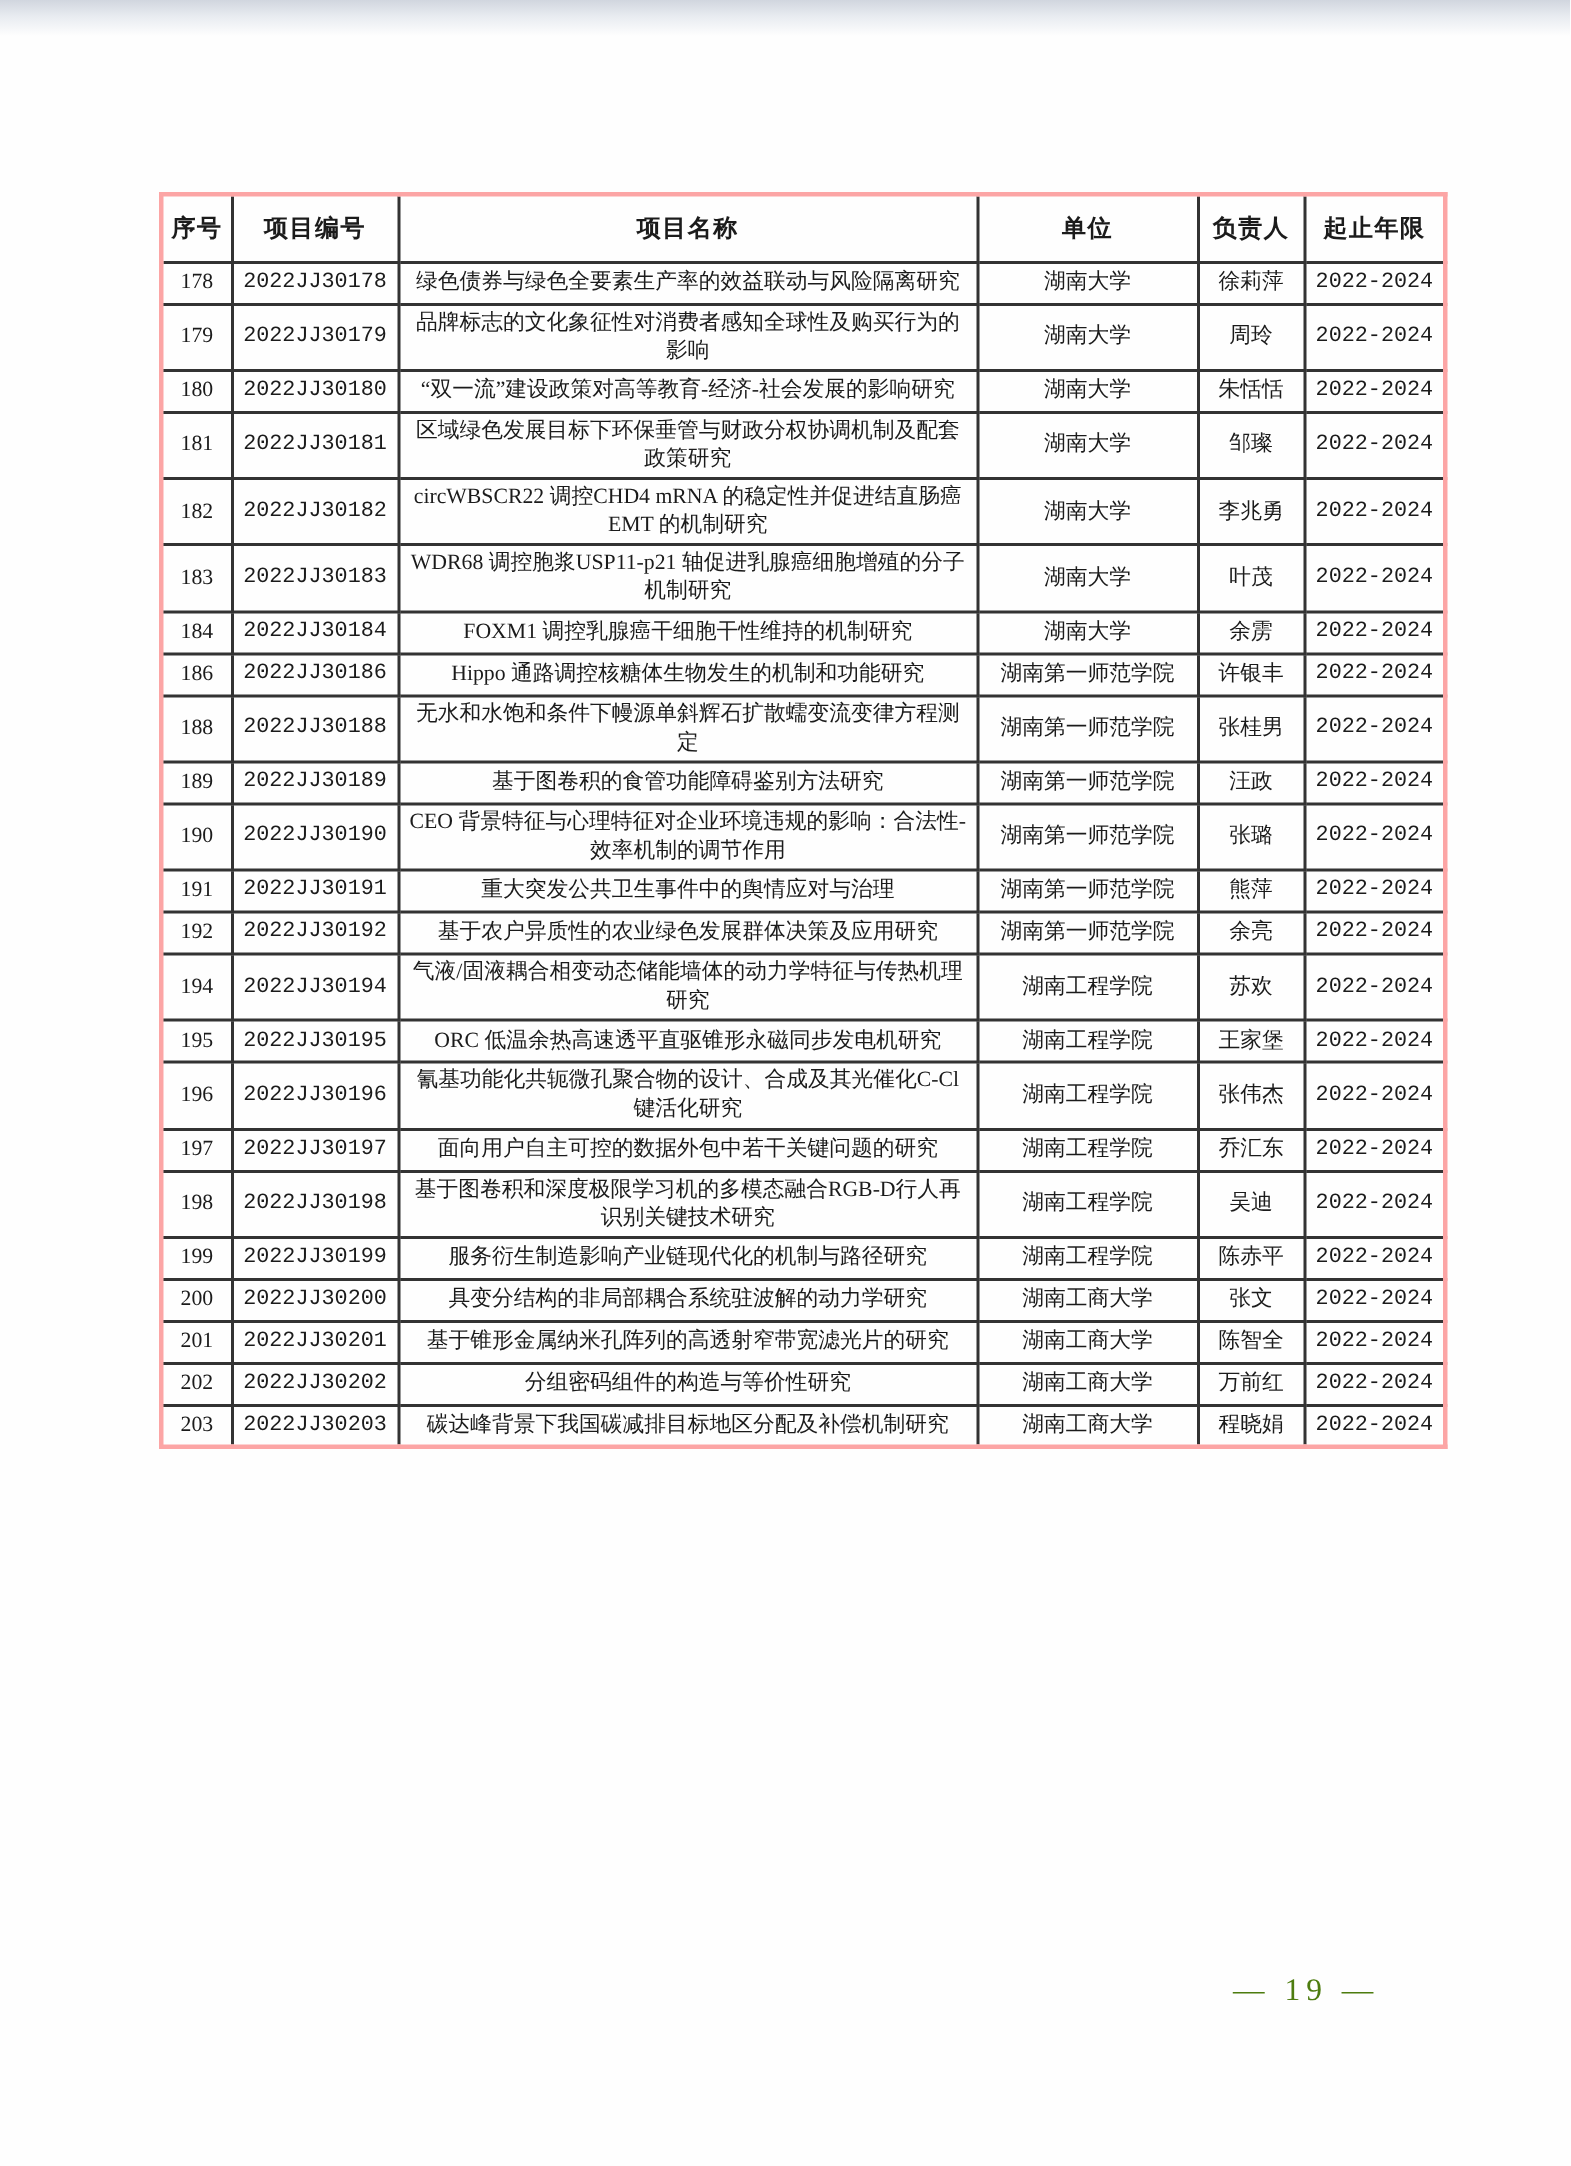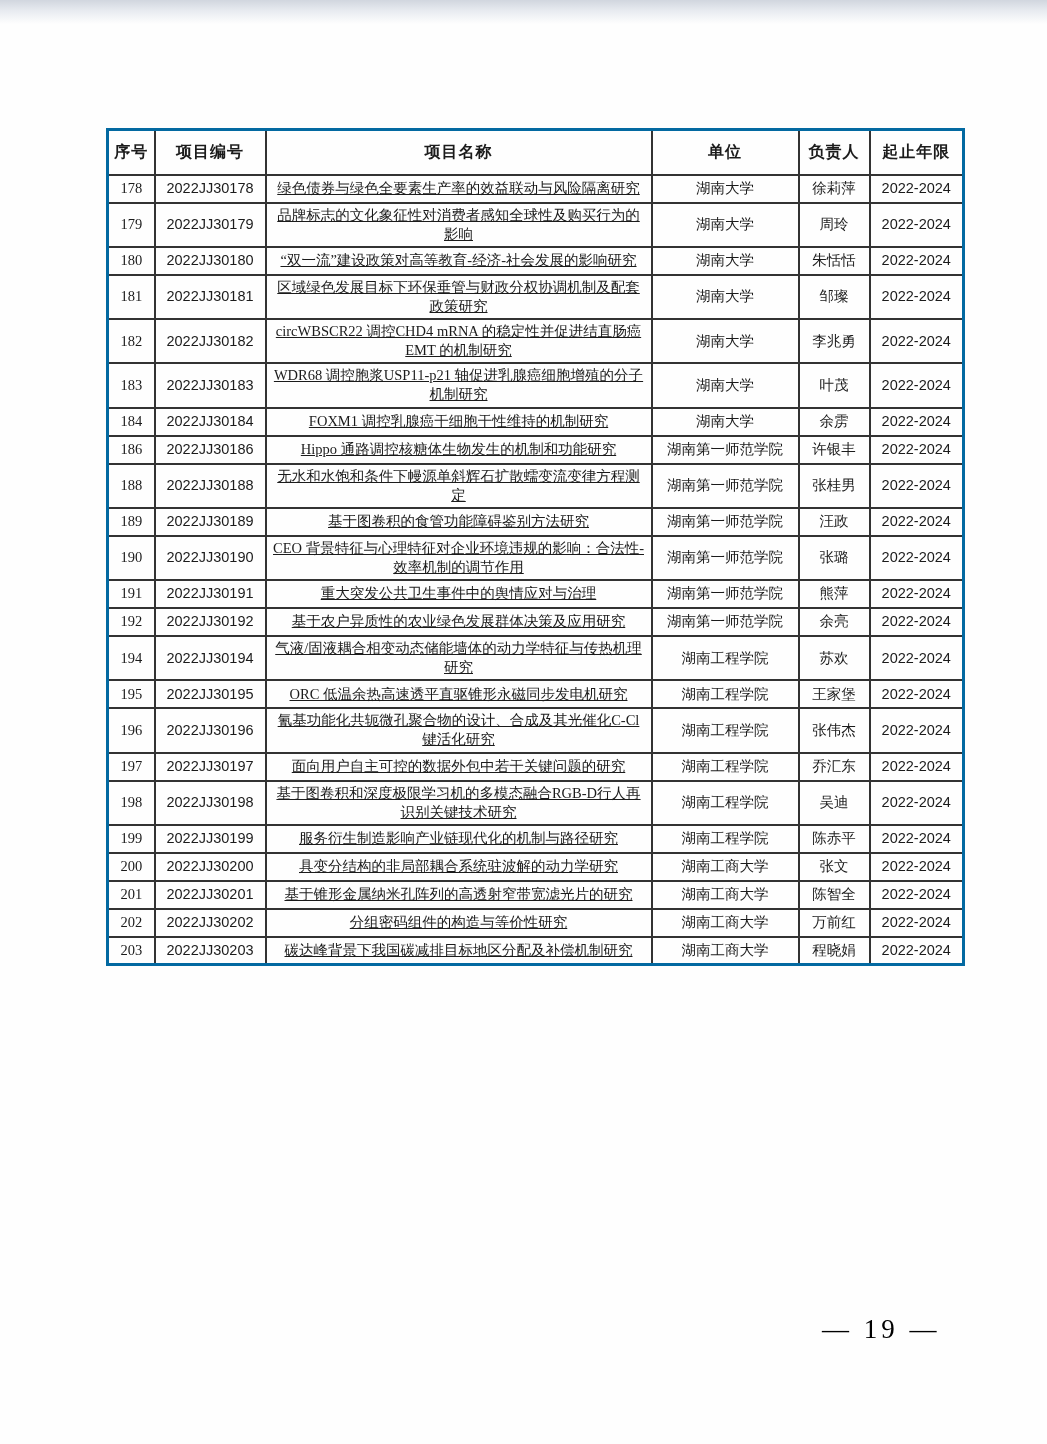--- a/index.html
+++ b/index.html
@@ -23,21 +23,21 @@
     background: linear-gradient(to bottom, #c9cfd9 0%, #e4e8ee 45%, rgba(255,255,255,0) 100%);
     opacity: 0.85;
   }
   table.projects {
     position: absolute;
     left: 106px;
     top: 128px;
     width: 856px;
     border-collapse: collapse;
     table-layout: fixed;
-    border: 3px solid #0369a1;
+    border: 3px solid #fca5a5;
   }
   table.projects th,
   table.projects td {
     border: 2px solid #333333;
     text-align: center;
     vertical-align: middle;
     padding: 2px 4px;
     color: #1b1b1b;
     overflow: hidden;
   }
@@ -47,29 +47,29 @@
     font-size: 16px;
     letter-spacing: 1px;
   }
   tbody.rows tr { height: 28px; }
   tbody.rows td {
     font-size: 14.5px;
     line-height: 1.32;
   }
   td.col-code, td.col-years {
     font-size: 15px;
-    font-family: Liberation Sans, sans-serif;
-  }
-  td.col-title { padding: 2px 3px; text-decoration: underline; }
+    font-family: Liberation Mono, monospace;
+  }
+  td.col-title { padding: 2px 3px; }
   .page-number {
     position: absolute;
     left: 822px;
     top: 1314px;
-    font-size: 27px;
-    color: #000000;
+    font-size: 21px;
+    color: #4d7c0f;
     letter-spacing: 4px;
     white-space: nowrap;
   }
 </style>
 </head>
 <body>
 
 <div class="page">
   <div class="scan-band-top"></div>
 

